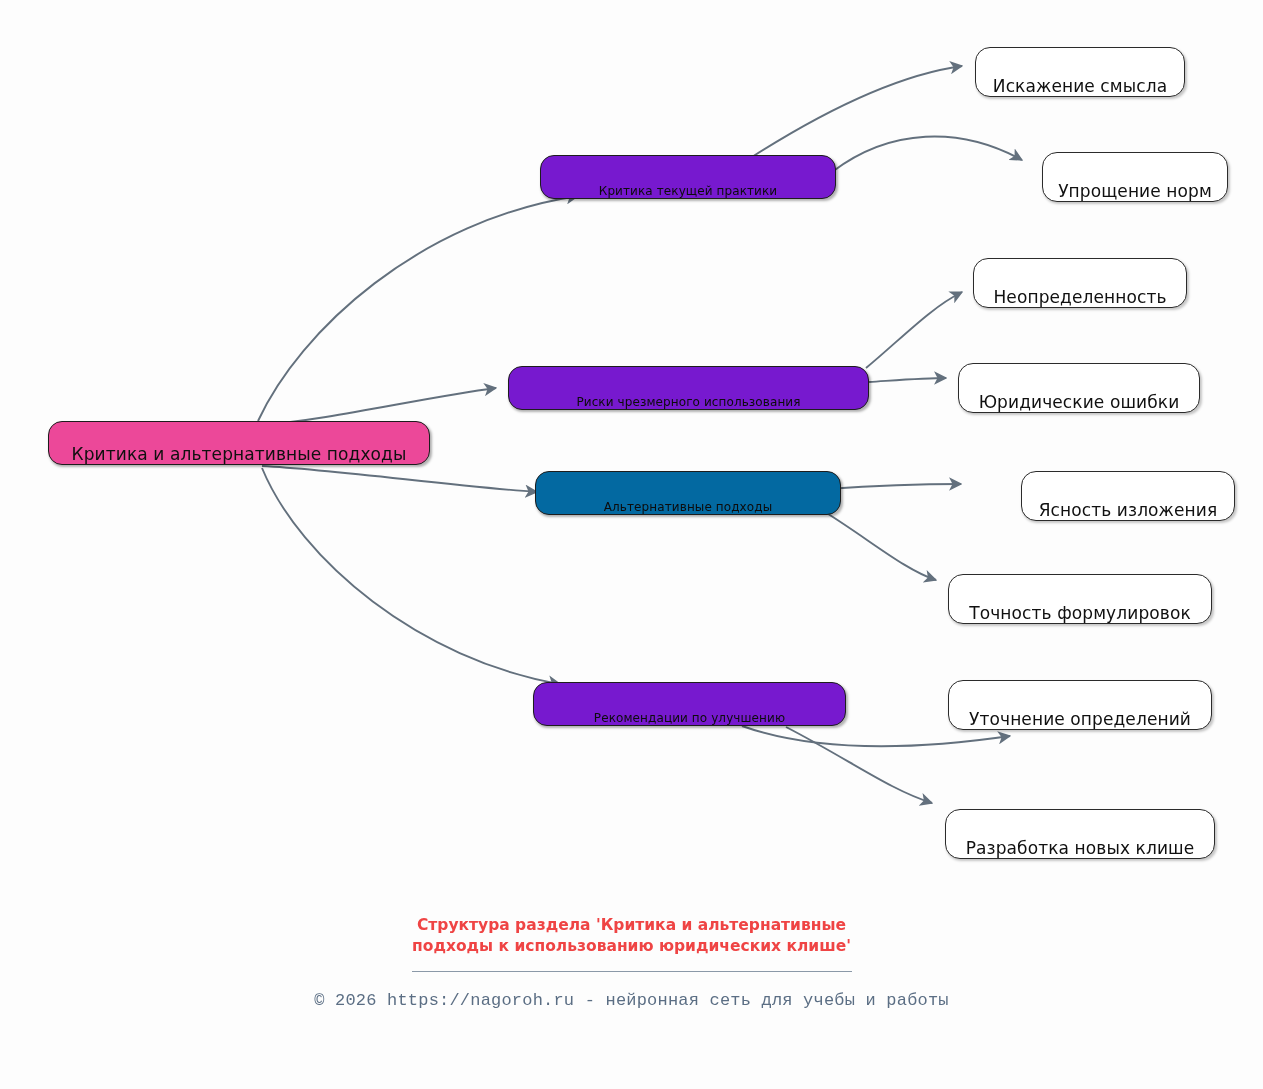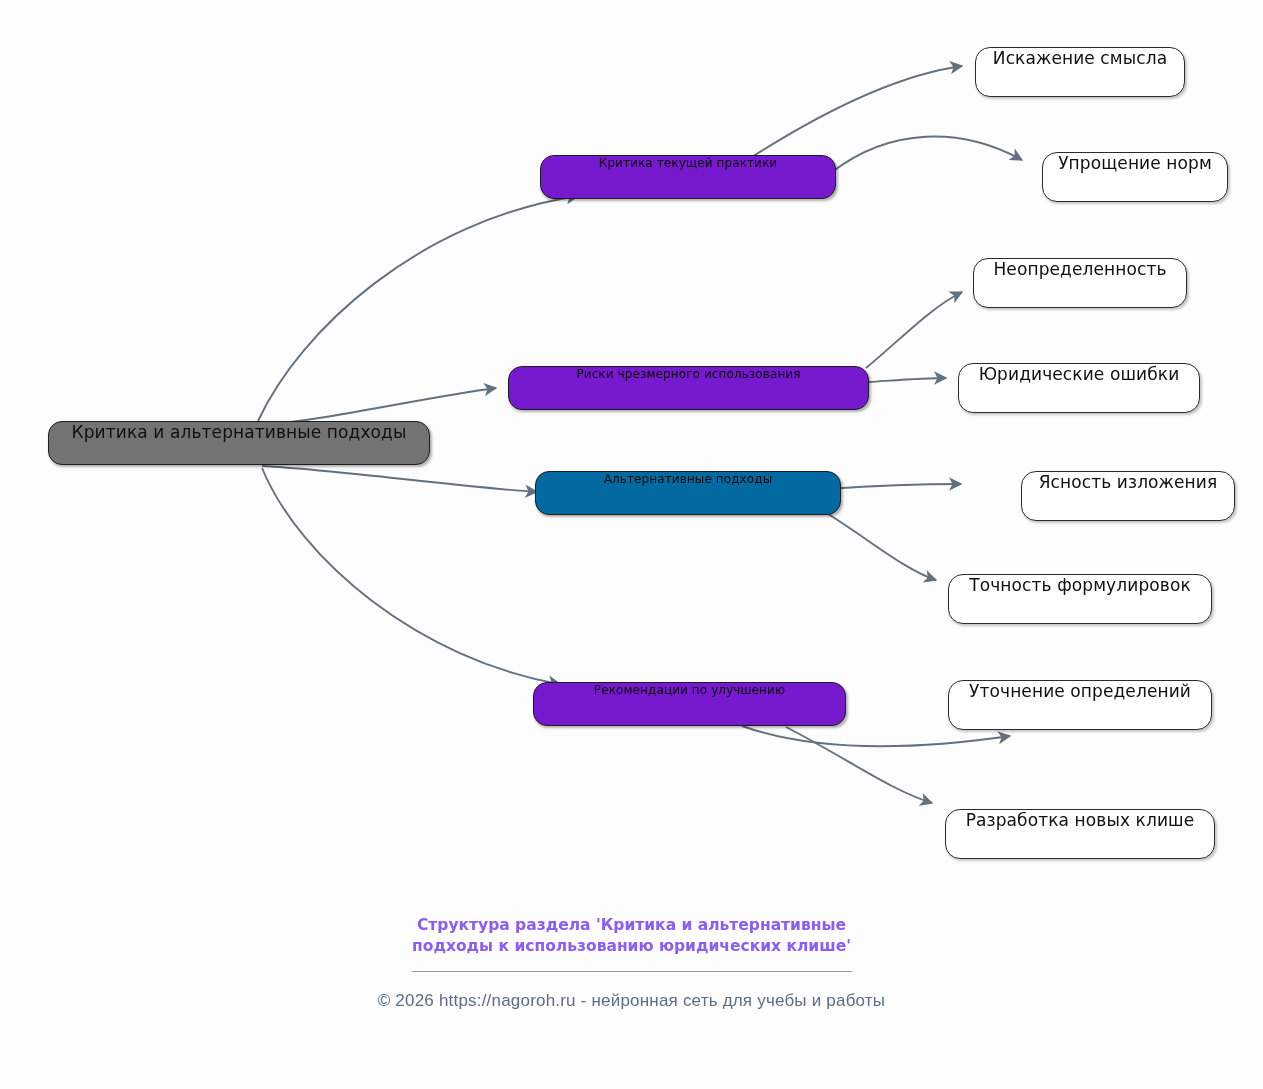--- a/index.html
+++ b/index.html
@@ -31,21 +31,21 @@
     top: 0;
     width: 1263px;
     height: 1089px;
     pointer-events: none;
   }
 
   .node {
     position: absolute;
     box-sizing: border-box;
     display: flex;
-    align-items: flex-start;
+    align-items: flex-end;
     justify-content: center;
     white-space: nowrap;
     border-radius: 14px;
     font-family: "DejaVu Sans", sans-serif;
     letter-spacing: 0.1px;
   }
 
   .node-root {
     background: #74a720;
     border: 1.6px solid #1d1d1d;
@@ -72,39 +72,39 @@
   }
   #caption {
     position: absolute;
     left: 0;
     top: 915px;
     width: 1263px;
     text-align: center;
     font-family: "DejaVu Sans", sans-serif;
     font-size: 15.5px;
     font-weight: bold;
-    color: #8b5cf6;
+    color: #ef4444;
     line-height: 21px;
   }
   #divider {
     position: absolute;
     left: 50%;
     transform: translateX(-50%);
     top: 971px;
     width: 440px;
     height: 1px;
     background: #8b99a8;
   }
   #copyright {
     position: absolute;
     left: 0;
     top: 991px;
     width: 1263px;
     text-align: center;
-    font-family: Liberation Sans, sans-serif;
+    font-family: Liberation Mono, monospace;
     font-size: 17px;
     color: #5b6e84;
     letter-spacing: 0.2px;
   }
 </style>
 </head>
 <body>
 
 <div id="canvas">
 
@@ -124,21 +124,21 @@
         <path d="M 866,368 C 900,340 930,308 962,292" fill="none" stroke="#63707d" stroke-width="1.9" marker-end="url(#arrowhead)"></path>
         <path d="M 869,382 C 900,380 925,378 946,378" fill="none" stroke="#63707d" stroke-width="1.9" marker-end="url(#arrowhead)"></path>
         <path d="M 827,489 C 870,486 920,484 961,484" fill="none" stroke="#63707d" stroke-width="1.9" marker-end="url(#arrowhead)"></path>
         <path d="M 825,512 C 870,540 905,570 936,580" fill="none" stroke="#63707d" stroke-width="1.9" marker-end="url(#arrowhead)"></path>
         <path d="M 742,726 C 810,750 900,752 1010,736" fill="none" stroke="#63707d" stroke-width="1.9" marker-end="url(#arrowhead)"></path>
         <path d="M 786,727 C 850,760 890,790 932,803" fill="none" stroke="#63707d" stroke-width="1.9" marker-end="url(#arrowhead)"></path>
       </g>
   </svg>
 
   <div id="nodes-group">
-      <div class="node node-root" style="left: 48px; top: 421px; width: 382px; height: 44px; background: #737373;">
+      <div class="node node-root" style="left: 48px; top: 421px; width: 382px; height: 44px; background: #ec4899;">
         <span>Критика и альтернативные подходы</span>
       </div>
       <div class="node node-branch" style="left: 540px; top: 155px; width: 296px; height: 44px; background: rgb(119, 25, 207);">
         <span>Критика текущей практики</span>
       </div>
       <div class="node node-leaf" style="left: 975px; top: 47px; width: 210px; height: 50px;">
         <span>Искажение смысла</span>
       </div>
       <div class="node node-leaf" style="left: 1042px; top: 152px; width: 186px; height: 50px;">
         <span>Упрощение норм</span>

